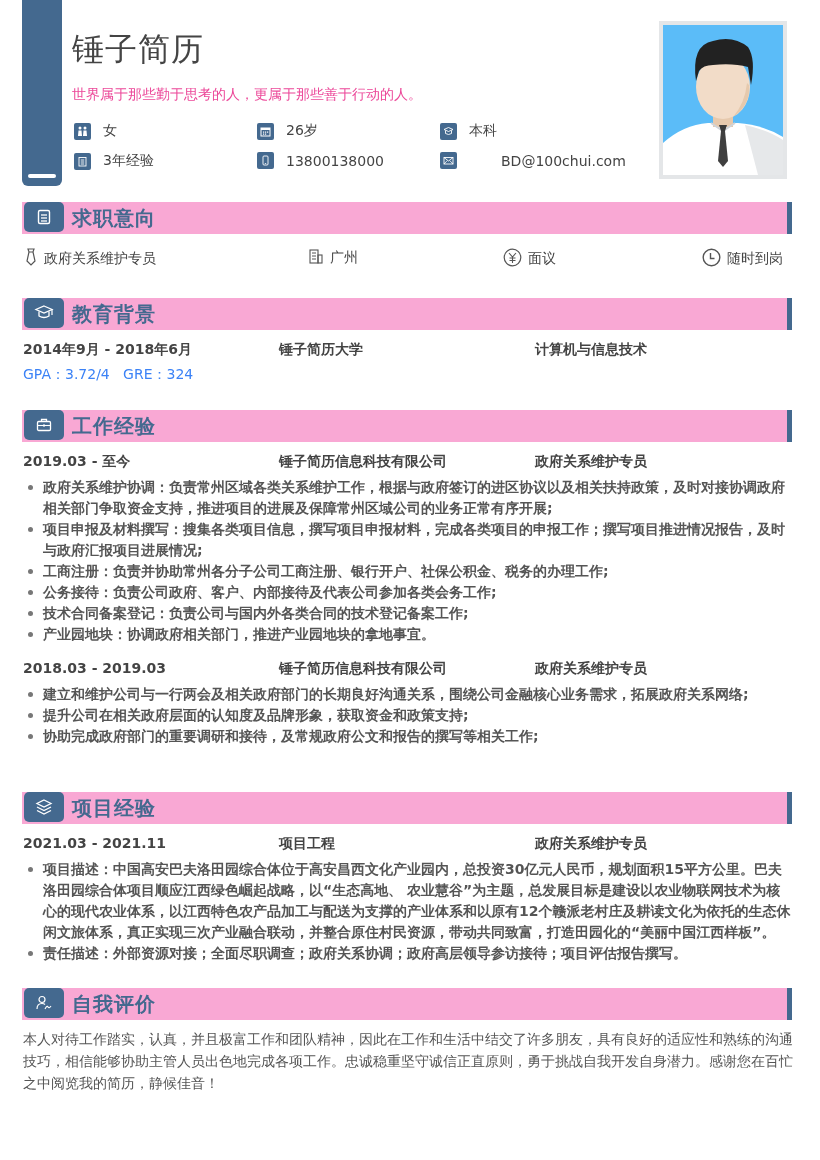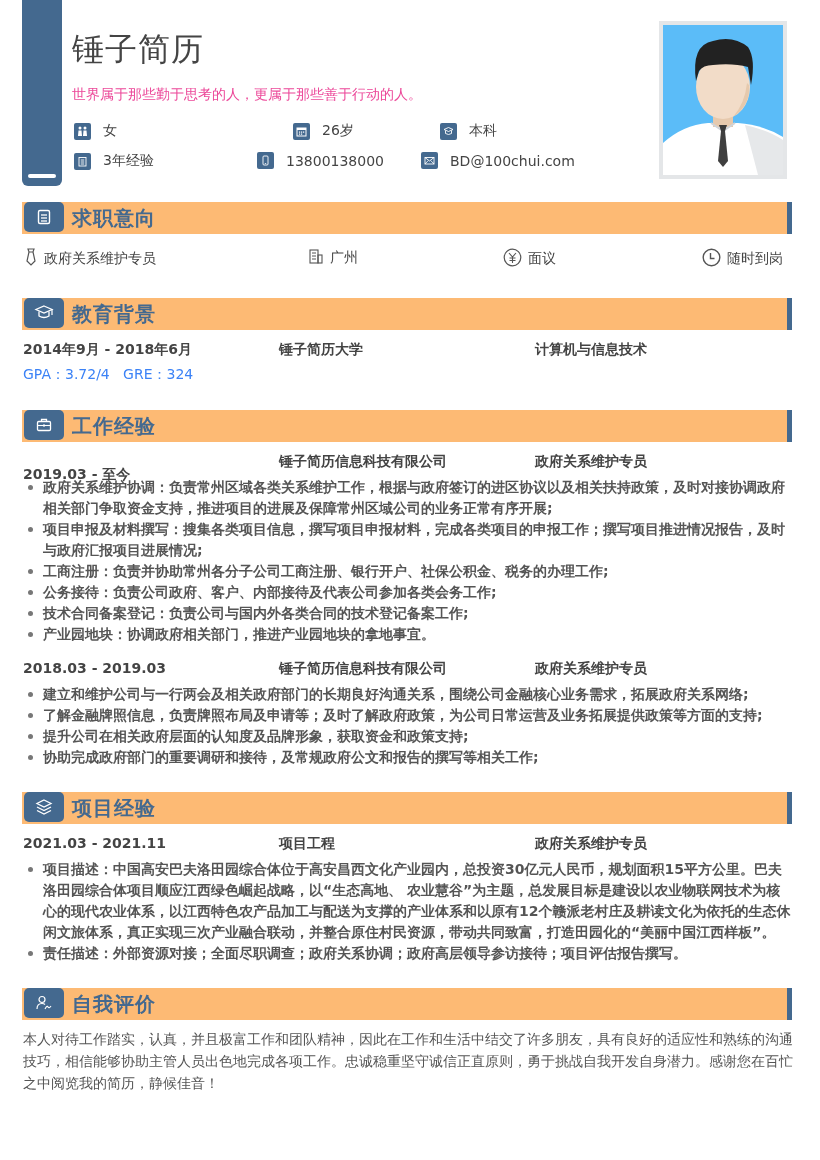--- a/index.html
+++ b/index.html
@@ -11,21 +11,21 @@
 
   .header-name { position: absolute; left: 72px; top: 28px; font-size: 32px; color: #444; font-weight: normal; letter-spacing: 1px; }
   .motto { position: absolute; left: 72px; top: 86px; font-size: 14px; color: #ec4899; }
 
   .info-grid { position: absolute; left: 74px; top: 122px; width: 560px; }
   .info-item { position: absolute; display: flex; align-items: center; font-size: 14px; color: #444; }
   .info-icon { width: 17px; height: 17px; background: #44698f; border-radius: 2px; color: #fff; font-size: 10px; display: flex; align-items: center; justify-content: center; margin-right: 12px; line-height: 1; }
 
   .photo { position: absolute; left: 659px; top: 21px; width: 128px; height: 158px; border: 4px solid #e4e6e8; background: #5bbcf8; overflow: hidden; }
 
-  .section-head { position: absolute; left: 22px; width: 770px; height: 32px; background: #fdba74; }
+  .section-head { position: absolute; left: 22px; width: 770px; height: 32px; background: #f9a8d4; }
   .section-head .end { position: absolute; right: 0; top: 0; width: 5px; height: 32px; background: #44698f; }
   .section-head .sicon { position: absolute; left: 2px; top: 0; width: 40px; height: 30px; background: #44698f; border-radius: 5px; display: flex; align-items: center; justify-content: center; }
   .section-head .stitle { position: absolute; left: 50px; top: 3px; font-size: 20px; font-weight: bold; color: #44698f; letter-spacing: 1px; }
 
   .intent-row { position: absolute; top: 248px; font-size: 14px; color: #444; display: flex; align-items: center; }
   .intent-row .iglyph { margin-right: 6px; color: #555; font-size: 14px; }
 
   .row3 { position: absolute; left: 23px; width: 770px; font-size: 14px; font-weight: bold; color: #444; }
   .row3 span { position: absolute; top: 0; }
 
@@ -52,21 +52,21 @@
     <span class="info-icon">
       <svg width="11" height="11" viewBox="0 0 11 11">
           <circle cx="3" cy="2" r="1.5" fill="#fff"></circle>
           <circle cx="8" cy="2" r="1.5" fill="#fff"></circle>
           <path d="M1 10 L1.5 4.5 L4.5 4.5 L5 10 Z" fill="#fff"></path>
           <path d="M6 10 L6.5 4.5 L9.5 4.5 L10 10 Z" fill="#fff"></path>
         </svg>
     </span>
     <span>女</span>
   </div>
-  <div class="info-item" style="left:183px;top:0;margin-left:36px;">
+  <div class="info-item" style="left:183px;top:0;">
     <span class="info-icon">
       <svg width="11" height="11" viewBox="0 0 11 11">
           <rect x="1" y="2" width="9" height="8" fill="none" stroke="#fff" stroke-width="1"></rect>
           <rect x="1" y="2" width="9" height="2" fill="#fff"></rect>
           <rect x="3" y="5.5" width="1.2" height="1.2" fill="#fff"></rect>
           <rect x="5" y="5.5" width="1.2" height="1.2" fill="#fff"></rect>
           <rect x="7" y="5.5" width="1.2" height="1.2" fill="#fff"></rect>
           <rect x="3" y="7.5" width="1.2" height="1.2" fill="#fff"></rect>
           <rect x="5" y="7.5" width="1.2" height="1.2" fill="#fff"></rect>
         </svg>
@@ -95,21 +95,21 @@
   </div>
   <div class="info-item" style="left:183px;top:30px;">
     <span class="info-icon">
       <svg width="11" height="11" viewBox="0 0 11 11">
           <rect x="3" y="1" width="5" height="9" rx="1" fill="none" stroke="#fff" stroke-width="0.9"></rect>
           <line x1="4.8" y1="8.5" x2="6.2" y2="8.5" stroke="#fff" stroke-width="0.8"></line>
         </svg>
     </span>
     <span>13800138000</span>
   </div>
-  <div class="info-item" style="left:347px;top:30px;">
+  <div class="info-item" style="left:366px;top:30px;gap:32px;">
     <span class="info-icon">
       <svg width="11" height="11" viewBox="0 0 11 11">
           <rect x="1" y="2.5" width="9" height="6.5" fill="none" stroke="#fff" stroke-width="0.9"></rect>
           <path d="M1 2.5 L5.5 6 L10 2.5" fill="none" stroke="#fff" stroke-width="0.9"></path>
           <path d="M1 9 L4.3 5.5 M10 9 L6.7 5.5" stroke="#fff" stroke-width="0.8"></path>
         </svg>
     </span>
     <span>BD@100chui.com</span>
   </div>
 </div>
@@ -207,41 +207,40 @@
         <path d="M6.5 4.5 L6.5 2.5 L11.5 2.5 L11.5 4.5" fill="none" stroke="#fff" stroke-width="1.3"></path>
         <line x1="2.5" y1="8.5" x2="15.5" y2="8.5" stroke="#fff" stroke-width="1.1"></line>
         <rect x="8" y="7.5" width="2" height="2" fill="#fff"></rect>
       </svg>
   </div>
   <div class="stitle">工作经验</div>
   <div class="end"></div>
 </div>
 
 <div class="row3" style="top:453px;">
-  <span style="left:0;margin-top:13px;">2019.03 - 至今</span>
+  <span style="left:0;">2019.03 - 至今</span>
   <span style="left:256px;">锤子简历信息科技有限公司</span>
   <span style="left:512px;">政府关系维护专员</span>
 </div>
 <ul class="bullets" style="top:477px;">
   <li>政府关系维护协调：负责常州区域各类关系维护工作，根据与政府签订的进区协议以及相关扶持政策，及时对接协调政府相关部门争取资金支持，推进项目的进展及保障常州区域公司的业务正常有序开展;</li>
   <li>项目申报及材料撰写：搜集各类项目信息，撰写项目申报材料，完成各类项目的申报工作；撰写项目推进情况报告，及时与政府汇报项目进展情况;</li>
   <li>工商注册：负责并协助常州各分子公司工商注册、银行开户、社保公积金、税务的办理工作;</li>
   <li>公务接待：负责公司政府、客户、内部接待及代表公司参加各类会务工作;</li>
   <li>技术合同备案登记：负责公司与国内外各类合同的技术登记备案工作;</li>
   <li>产业园地块：协调政府相关部门，推进产业园地块的拿地事宜。</li>
 </ul>
 
 <div class="row3" style="top:660px;">
   <span style="left:0;">2018.03 - 2019.03</span>
   <span style="left:256px;">锤子简历信息科技有限公司</span>
   <span style="left:512px;">政府关系维护专员</span>
 </div>
 <ul class="bullets" style="top:684px;">
   <li>建立和维护公司与一行两会及相关政府部门的长期良好沟通关系，围绕公司金融核心业务需求，拓展政府关系网络;</li>
-  <li>了解金融牌照信息，负责牌照布局及申请等；及时了解政府政策，为公司日常运营及业务拓展提供政策等方面的支持;</li>
   <li>提升公司在相关政府层面的认知度及品牌形象，获取资金和政策支持;</li>
   <li>协助完成政府部门的重要调研和接待，及常规政府公文和报告的撰写等相关工作;</li>
 </ul>
 
 <div class="section-head" style="top:792px;">
   <div class="sicon">
     <svg width="18" height="18" viewBox="0 0 18 18">
         <path d="M9 2 L16 5.5 L9 9 L2 5.5 Z" fill="none" stroke="#fff" stroke-width="1.3"></path>
         <path d="M2 9 L9 12.5 L16 9" fill="none" stroke="#fff" stroke-width="1.3"></path>
         <path d="M2 12.5 L9 16 L16 12.5" fill="none" stroke="#fff" stroke-width="1.3"></path>

